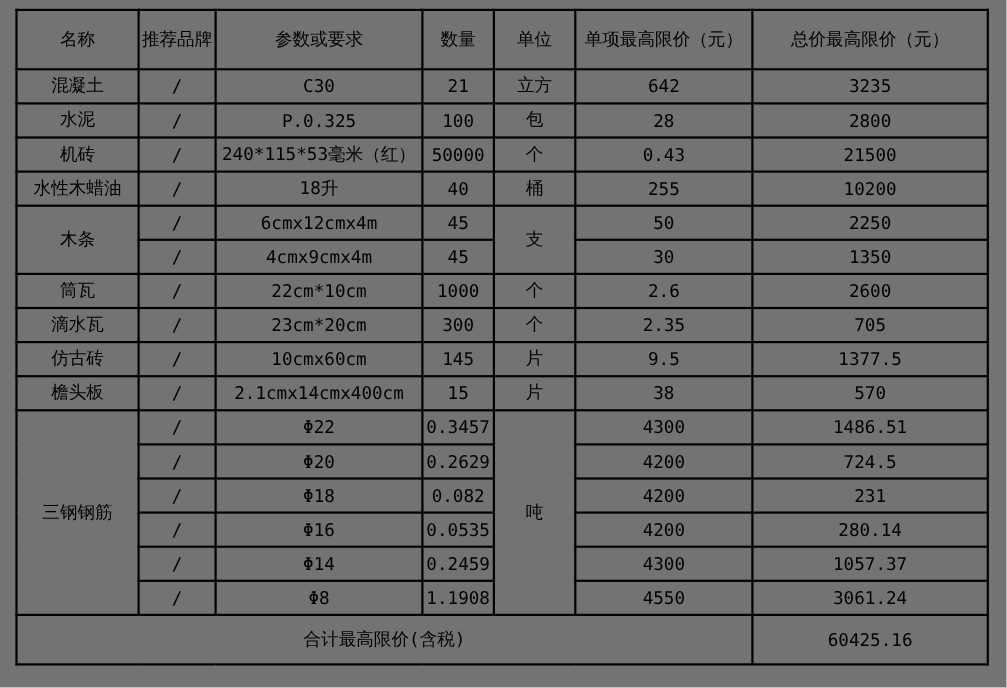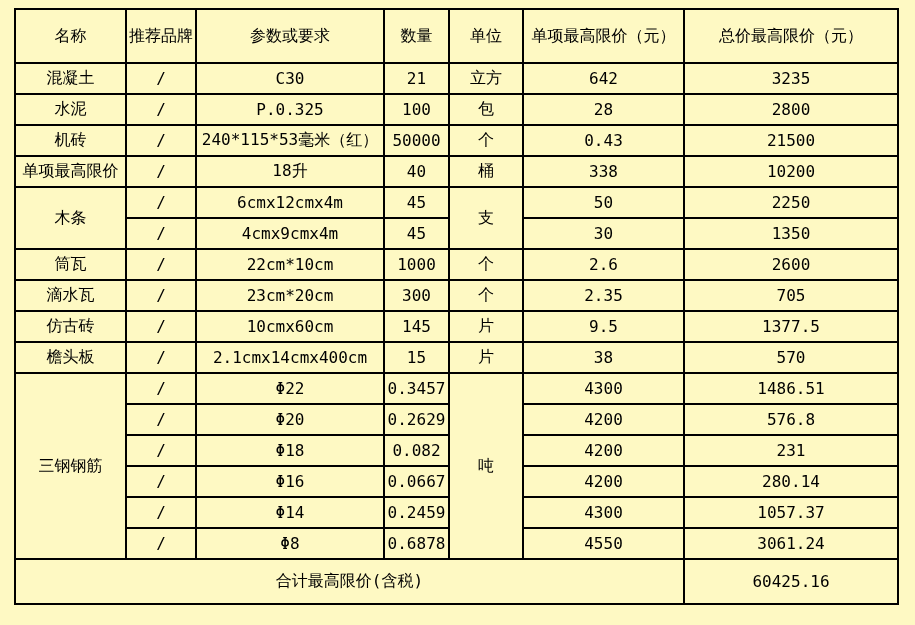--- a/index.html
+++ b/index.html
@@ -5,21 +5,21 @@
   html, body {
     margin: 0;
     padding: 0;
     background: #ffffff;
     font-family: "DejaVu Sans Mono", "DejaVu Sans", sans-serif;
   }
   .page {
     position: relative;
     width: 915px;
     height: 625px;
-    background: #fef9c3;
+    background: #737373;
     overflow: hidden;
   }
   table.price-table {
     position: absolute;
     left: 14px;
     top: 8px;
     border-collapse: collapse;
     table-layout: fixed;
     width: 883px;
     color: #000000;
@@ -86,26 +86,26 @@
       <tr>
         <td>机砖</td>
         <td>/</td>
         <td>240*115*53毫米（红）</td>
         <td>50000</td>
         <td>个</td>
         <td>0.43</td>
         <td>21500</td>
       </tr>
       <tr>
-        <td>单项最高限价</td>
+        <td>水性木蜡油</td>
         <td>/</td>
         <td>18升</td>
         <td>40</td>
         <td>桶</td>
-        <td>338</td>
+        <td>255</td>
         <td>10200</td>
       </tr>
       <tr>
         <td rowspan="2">木条</td>
         <td>/</td>
         <td>6cmx12cmx4m</td>
         <td>45</td>
         <td rowspan="2">支</td>
         <td>50</td>
         <td>2250</td>
@@ -160,47 +160,47 @@
         <td>0.3457</td>
         <td rowspan="6">吨</td>
         <td>4300</td>
         <td>1486.51</td>
       </tr>
       <tr>
         <td>/</td>
         <td>Φ20</td>
         <td>0.2629</td>
         <td>4200</td>
-        <td>576.8</td>
+        <td>724.5</td>
       </tr>
       <tr>
         <td>/</td>
         <td>Φ18</td>
         <td>0.082</td>
         <td>4200</td>
         <td>231</td>
       </tr>
       <tr>
         <td>/</td>
         <td>Φ16</td>
-        <td>0.0667</td>
+        <td>0.0535</td>
         <td>4200</td>
         <td>280.14</td>
       </tr>
       <tr>
         <td>/</td>
         <td>Φ14</td>
         <td>0.2459</td>
         <td>4300</td>
         <td>1057.37</td>
       </tr>
       <tr>
         <td>/</td>
         <td>Φ8</td>
-        <td>0.6878</td>
+        <td>1.1908</td>
         <td>4550</td>
         <td>3061.24</td>
       </tr>
       <tr class="total-row">
         <td colspan="6">合计最高限价(含税)</td>
         <td>60425.16</td>
       </tr>
     </tbody>
   </table>
 </div>

